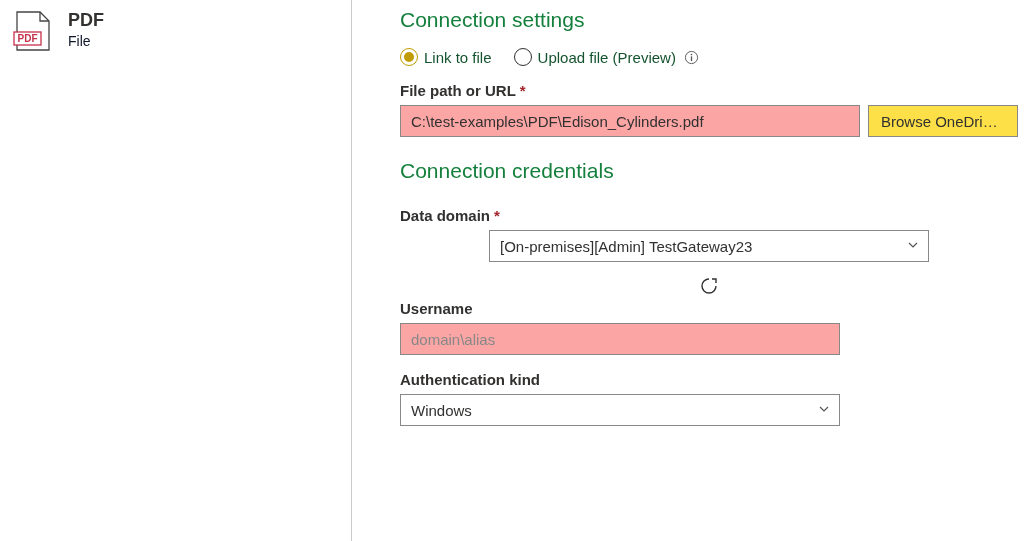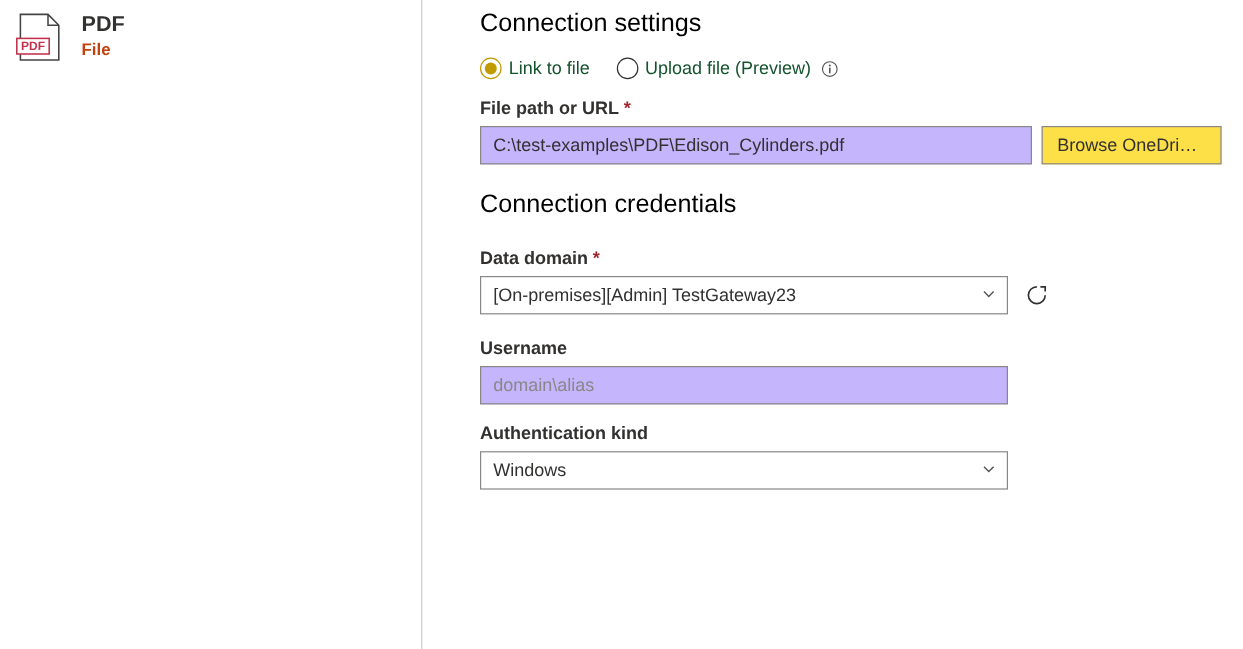--- a/index.html
+++ b/index.html
@@ -32,32 +32,31 @@
       flex-shrink: 0;
     }
     .connector-title {
       font-size: 18px;
       font-weight: 600;
       color: #323130;
       line-height: 1.2;
     }
     .connector-subtitle {
       font-size: 14px;
-      color: #c2410c;
+      color: #0f172a;
       margin-top: 1px;
-      font-weight: bold;
     }
     .right-panel {
       flex: 1;
       padding: 8px 18px 10px 48px;
     }
     .section-header {
       font-size: 21px;
       font-weight: 400;
-      color: #000000;
+      color: #15803d;
       margin-bottom: 16px;
     }
     .radio-group {
       display: flex;
       gap: 22px;
       align-items: center;
       margin-bottom: 16px;
     }
     .radio-option {
       display: flex;
@@ -108,21 +107,21 @@
       margin-bottom: 22px;
     }
     .text-input {
       flex: 1;
       height: 32px;
       border: 1px solid #8a8886;
       padding: 0 10px;
       font-size: 15px;
       font-family: inherit;
       color: #323130;
-      background: #c4b5fd;
+      background: #fca5a5;
     }
     .text-input::placeholder {
       color: #888;
     }
     .browse-button {
       height: 32px;
       padding: 0 12px;
       border: 1px solid #8a8886;
       background: #fde047;
       font-size: 15px;
@@ -135,21 +134,21 @@
       text-overflow: ellipsis;
     }
     .section-header.credentials {
       margin-top: 14px;
       margin-bottom: 24px;
     }
     .select-row {
       display: flex;
       gap: 10px;
       align-items: center;
-      margin-bottom: 20px;
+      flex-direction: column;
     }
     .select-wrapper {
       position: relative;
       width: 440px;
     }
     .select-box {
       width: 100%;
       height: 32px;
       border: 1px solid #8a8886;
       padding: 0 36px 0 10px;

